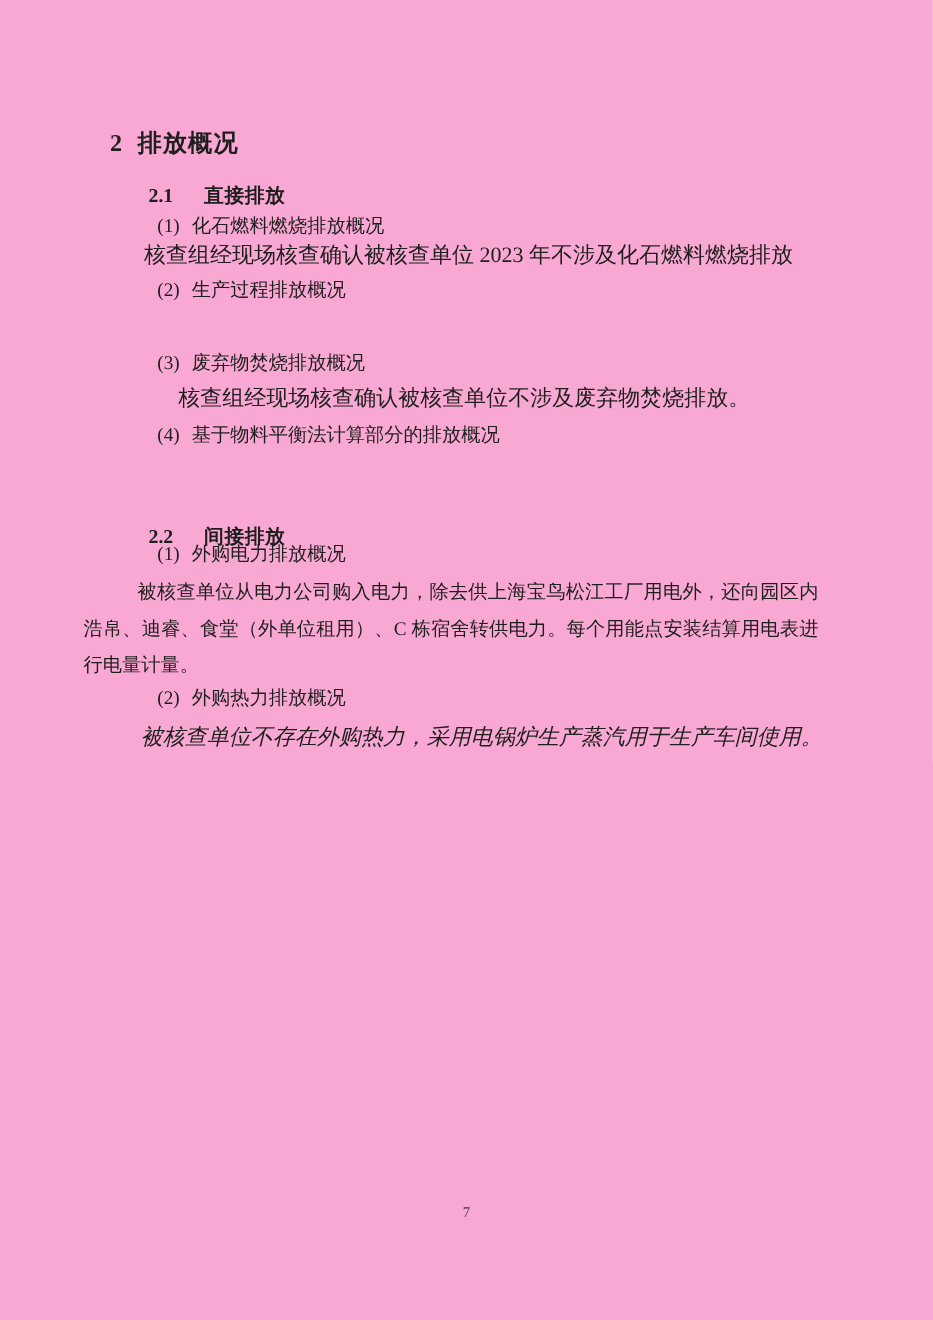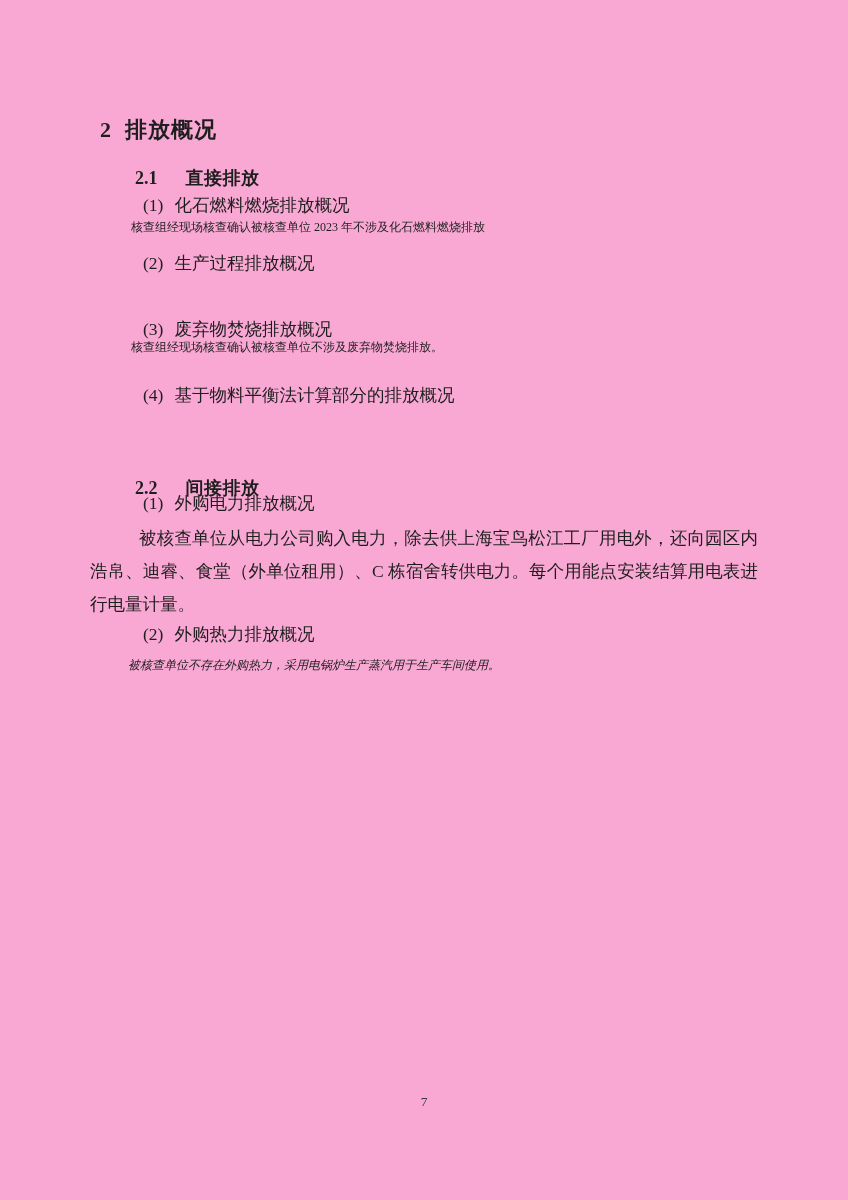--- a/index.html
+++ b/index.html
@@ -54,27 +54,27 @@
     line-height: 1.2;
     white-space: nowrap;
   }
   .item-line .label {
     display: inline-block;
     margin-right: 11px;
   }
   .para-line {
     position: absolute;
     left: 131px;
-    font-size: 12px;
+    font-size: 20px;
     line-height: 1.2;
     white-space: nowrap;
   }
   .para-block {
     position: absolute;
-    left: 90px;
+    left: 76px;
     width: 668px;
     font-size: 17.5px;
     line-height: 33px;
     text-indent: 49px;
     text-align: justify;
   }
   .page-number {
     position: absolute;
     left: 0;
     top: 1094px;
@@ -83,21 +83,21 @@
     font-size: 13.5px;
     color: #3a3a3a;
   }
   
   #h-2-1   { top: 151px; }
   #i-1-1   { top: 195px; }
   #p-1-1   { top: 220px; }
   #i-1-2   { top: 253px; }
   #p-1-2   { top: 286px; }
   #i-1-3   { top: 319px; }
-  #p-1-3   { top: 340px; }
+  #p-1-3   { top: 350px; margin-left: 31px; }
   #i-1-4   { top: 385px; }
   #p-1-4   { top: 418px; }
   #h-2-2   { top: 461px; text-align: center; }
   #i-2-1   { top: 493px; }
   #p-2-1   { top: 522px; }
   #i-2-2   { top: 624px; }
   #p-2-2   { top: 658px; left: 128px; font-style: italic; }
 </style>
 </head>
 <body>

